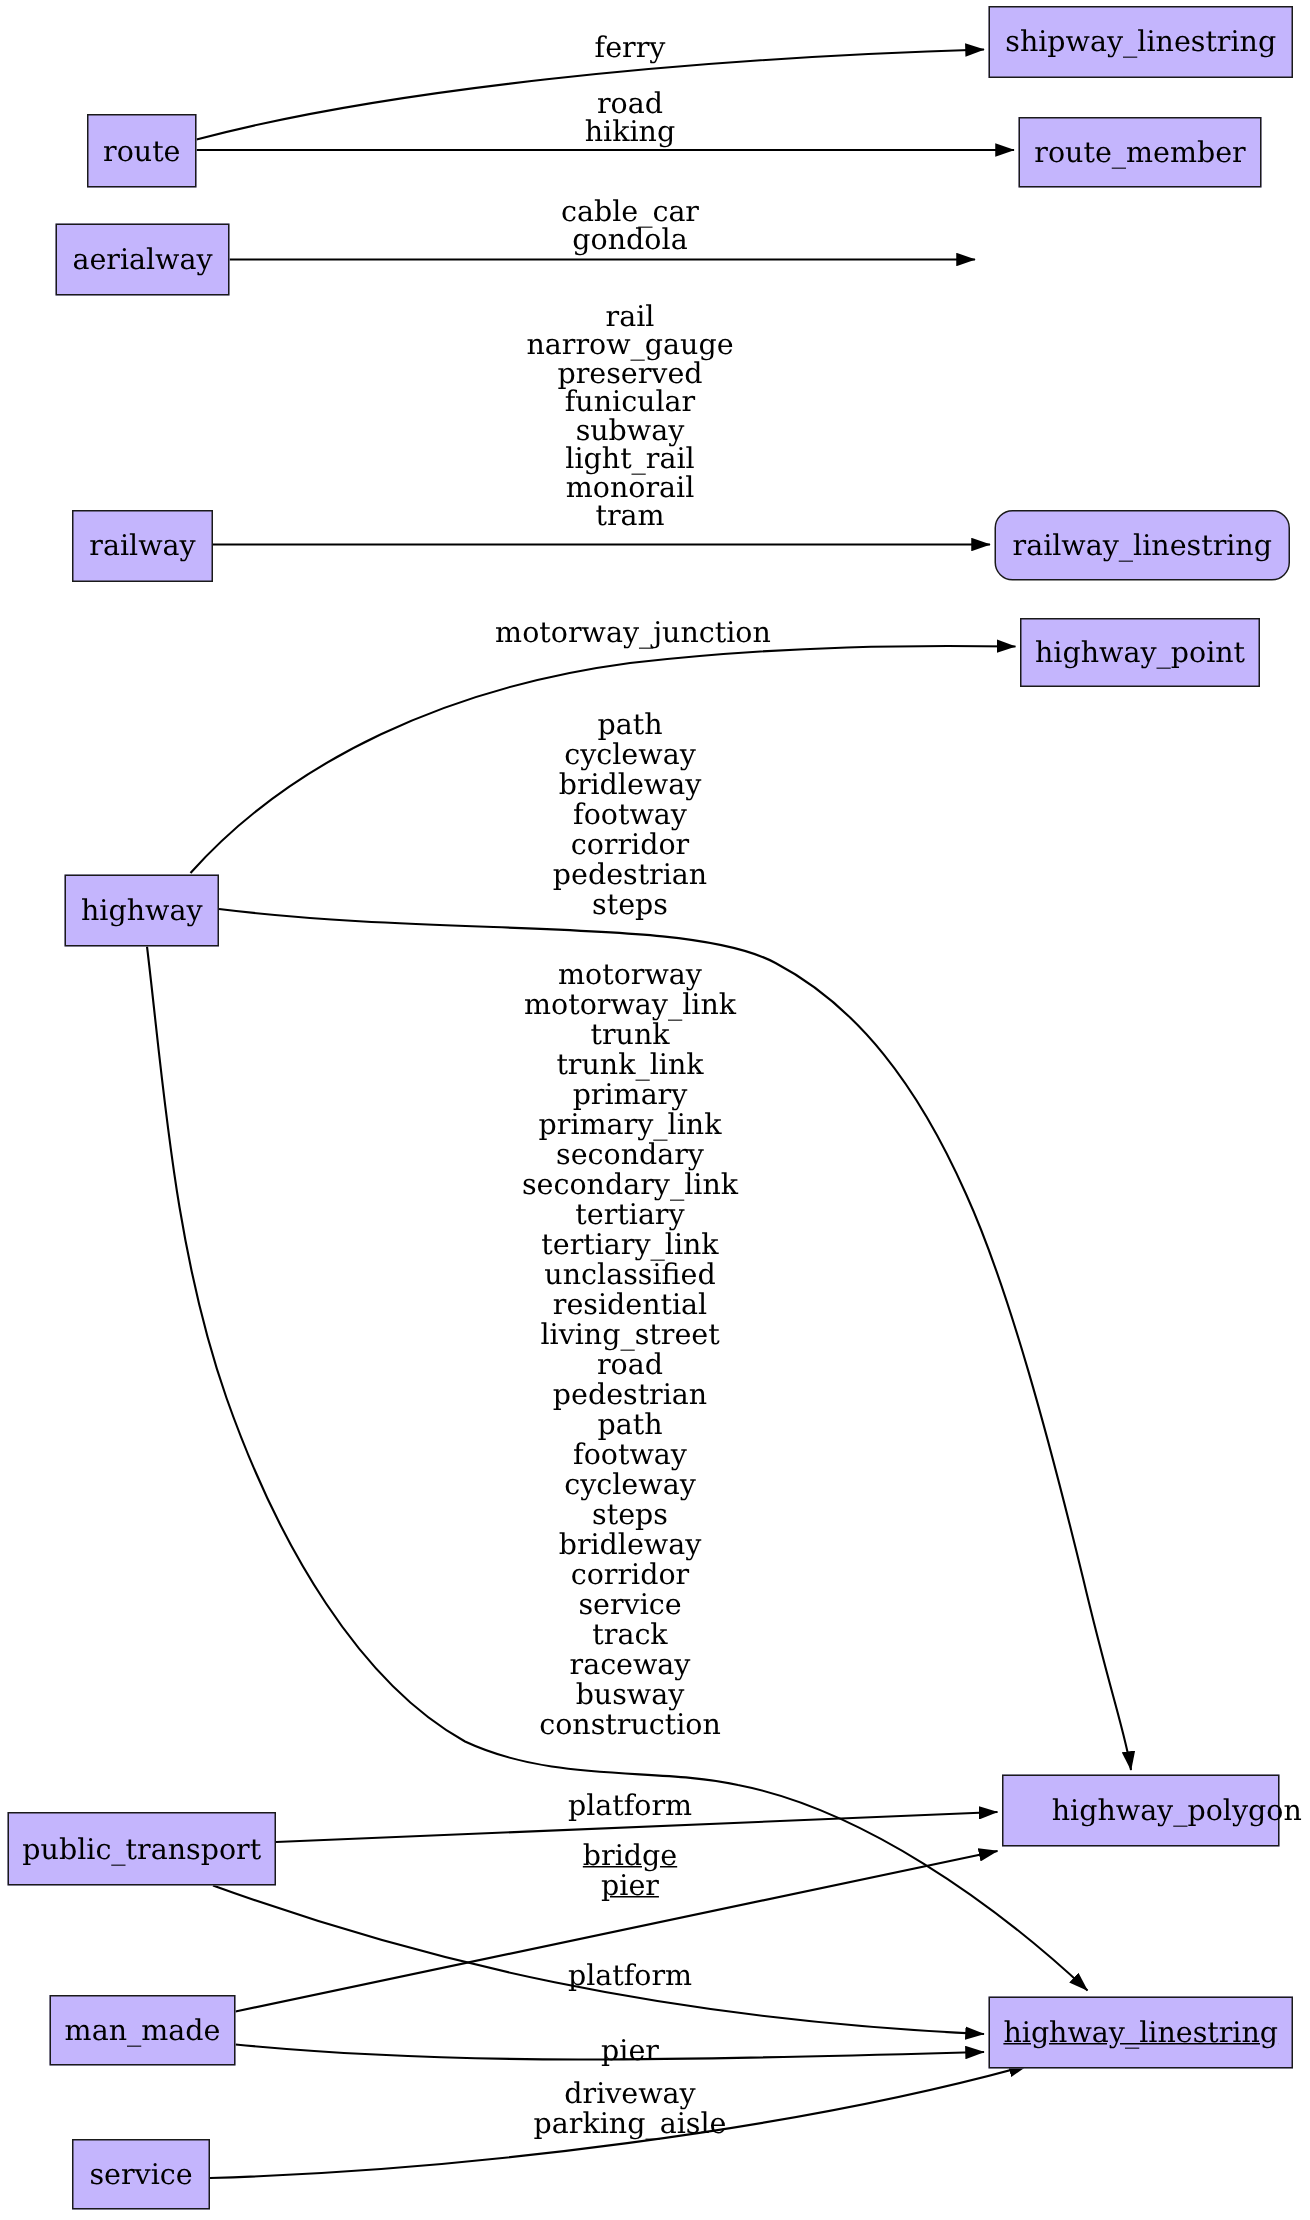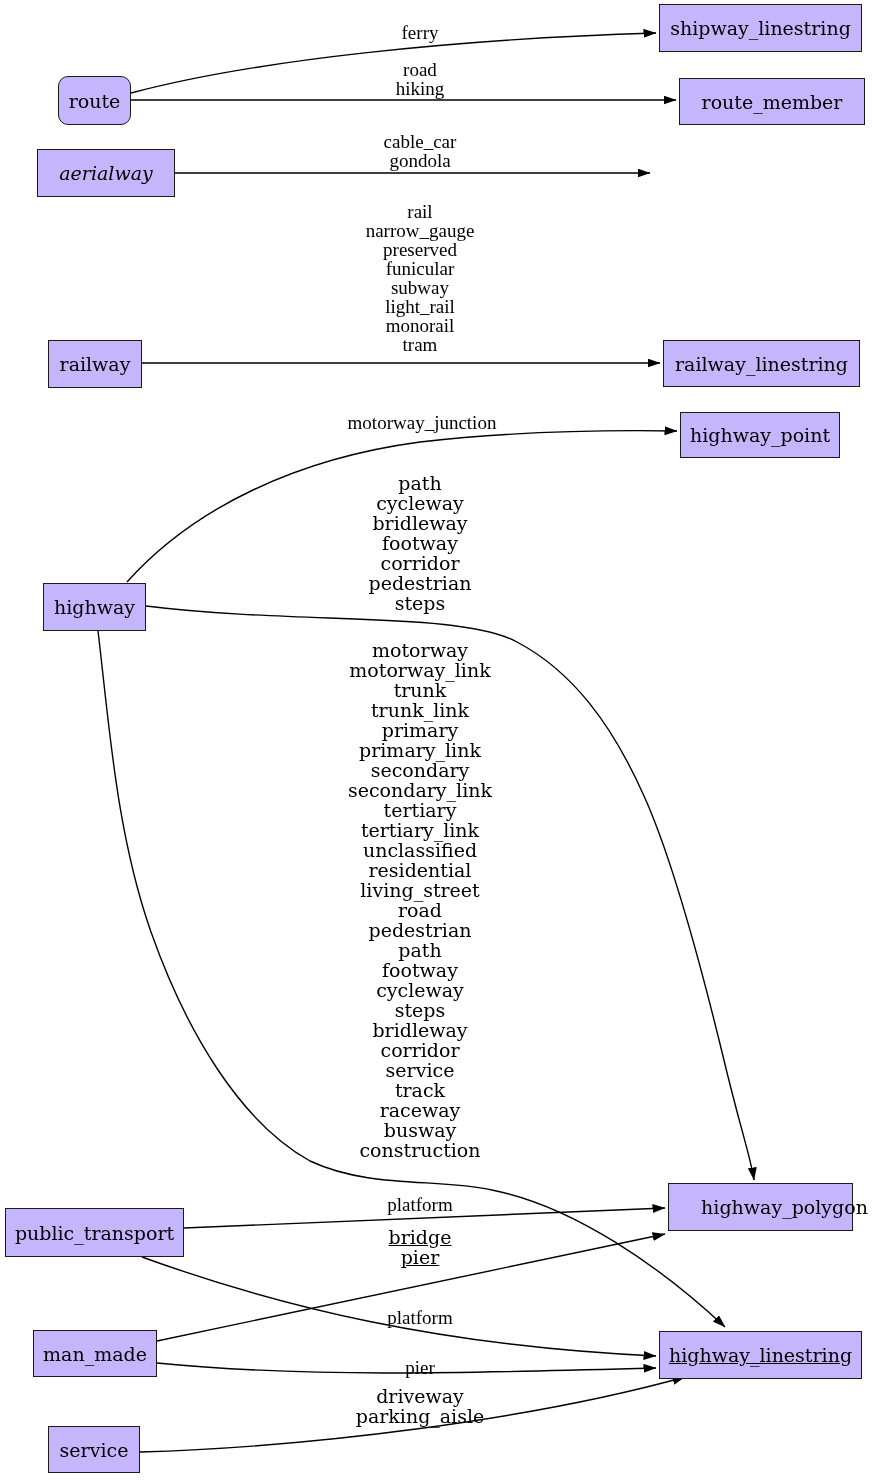--- a/index.html
+++ b/index.html
@@ -23,21 +23,21 @@
     z-index:2;
   }
   .elabel{
     position:absolute;
     transform:translateX(-50%);
     text-align:center;
     font-size:19px;line-height:20px;
     white-space:pre-line;
     z-index:3;
   }
-  .lh19{line-height:19px;font-family:Liberation Serif, serif;}
+  .lh19{line-height:19px;}
 </style>
 </head>
 <body>
 
 <div id="canvas">
 
   <svg id="edges" width="873" height="1480" viewBox="0 0 873 1480" xmlns="http://www.w3.org/2000/svg">
     <defs>
       <marker id="arrow" viewBox="0 0 13 9" refX="12.5" refY="4.5" markerWidth="13" markerHeight="9" markerUnits="userSpaceOnUse" orient="auto">
         <path d="M0,0 L13,4.5 L0,9 Z" fill="#000"></path>
@@ -52,26 +52,26 @@
       <path d="M146,606 C300,625 460,611 517,642 C572,671 612,724 644,796 C673,860 700,962 722,1052 C740,1128 751,1158 754,1180" marker-end="url(#arrow)"></path>
       <path d="M98,631 C109,722 116,832 151,932 C186,1031 240,1122 310,1161 C370,1189 438,1178 492,1190 C574,1206 662,1268 725,1327" marker-end="url(#arrow)"></path>
       <path d="M184,1228 L665,1208" marker-end="url(#arrow)"></path>
       <path d="M142,1257 C280,1307 440,1346 656,1356" marker-end="url(#arrow)"></path>
       <path d="M157,1341 L665,1234" marker-end="url(#arrow)"></path>
       <path d="M157,1363 C310,1378 470,1373 656,1368" marker-end="url(#arrow)"></path>
       <path d="M140,1452 C310,1447 530,1420 685,1377" marker-end="url(#arrow)"></path>
     </g>
   </svg>
 
-  <div class="node" style="left:58px;top:76px;width:73px;height:49px;border-radius:10px;">route</div>
+  <div class="node" style="left:58px;top:76px;width:73px;height:49px;">route</div>
   <div class="node" style="left:659px;top:4px;width:203px;height:48px;">shipway_linestring</div>
-  <div class="node" style="left:679px;top:78px;width:186px;height:47px;">route_member</div>
-  <div class="node" style="left:37px;top:149px;width:138px;height:48px;font-style:italic;">aerialway</div>
+  <div class="node" style="left:679px;top:78px;width:162px;height:47px;">route_member</div>
+  <div class="node" style="left:37px;top:149px;width:116px;height:48px;">aerialway</div>
   <div class="node" style="left:48px;top:340px;width:94px;height:48px;">railway</div>
-  <div class="node" style="left:663px;top:340px;width:197px;height:47px;">railway_linestring</div>
+  <div class="node" style="left:663px;top:340px;width:197px;height:47px;border-radius:12px;">railway_linestring</div>
   <div class="node" style="left:680px;top:412px;width:160px;height:46px;">highway_point</div>
   <div class="node" style="left:43px;top:583px;width:103px;height:48px;">highway</div>
   <div class="node" style="left:668px;top:1183px;width:185px;height:48px;padding-left:48px;">highway_polygon</div>
   <div class="node" style="left:5px;top:1208px;width:179px;height:49px;">public_transport</div>
   <div class="node" style="left:33px;top:1330px;width:124px;height:47px;">man_made</div>
   <div class="node" style="left:659px;top:1331px;width:203px;height:48px;text-decoration:underline;">highway_linestring</div>
   <div class="node" style="left:48px;top:1426px;width:92px;height:47px;">service</div>
 
   <div class="elabel lh19" style="left:420px;top:23px;">ferry</div>
   <div class="elabel lh19" style="left:420px;top:60px;">road

